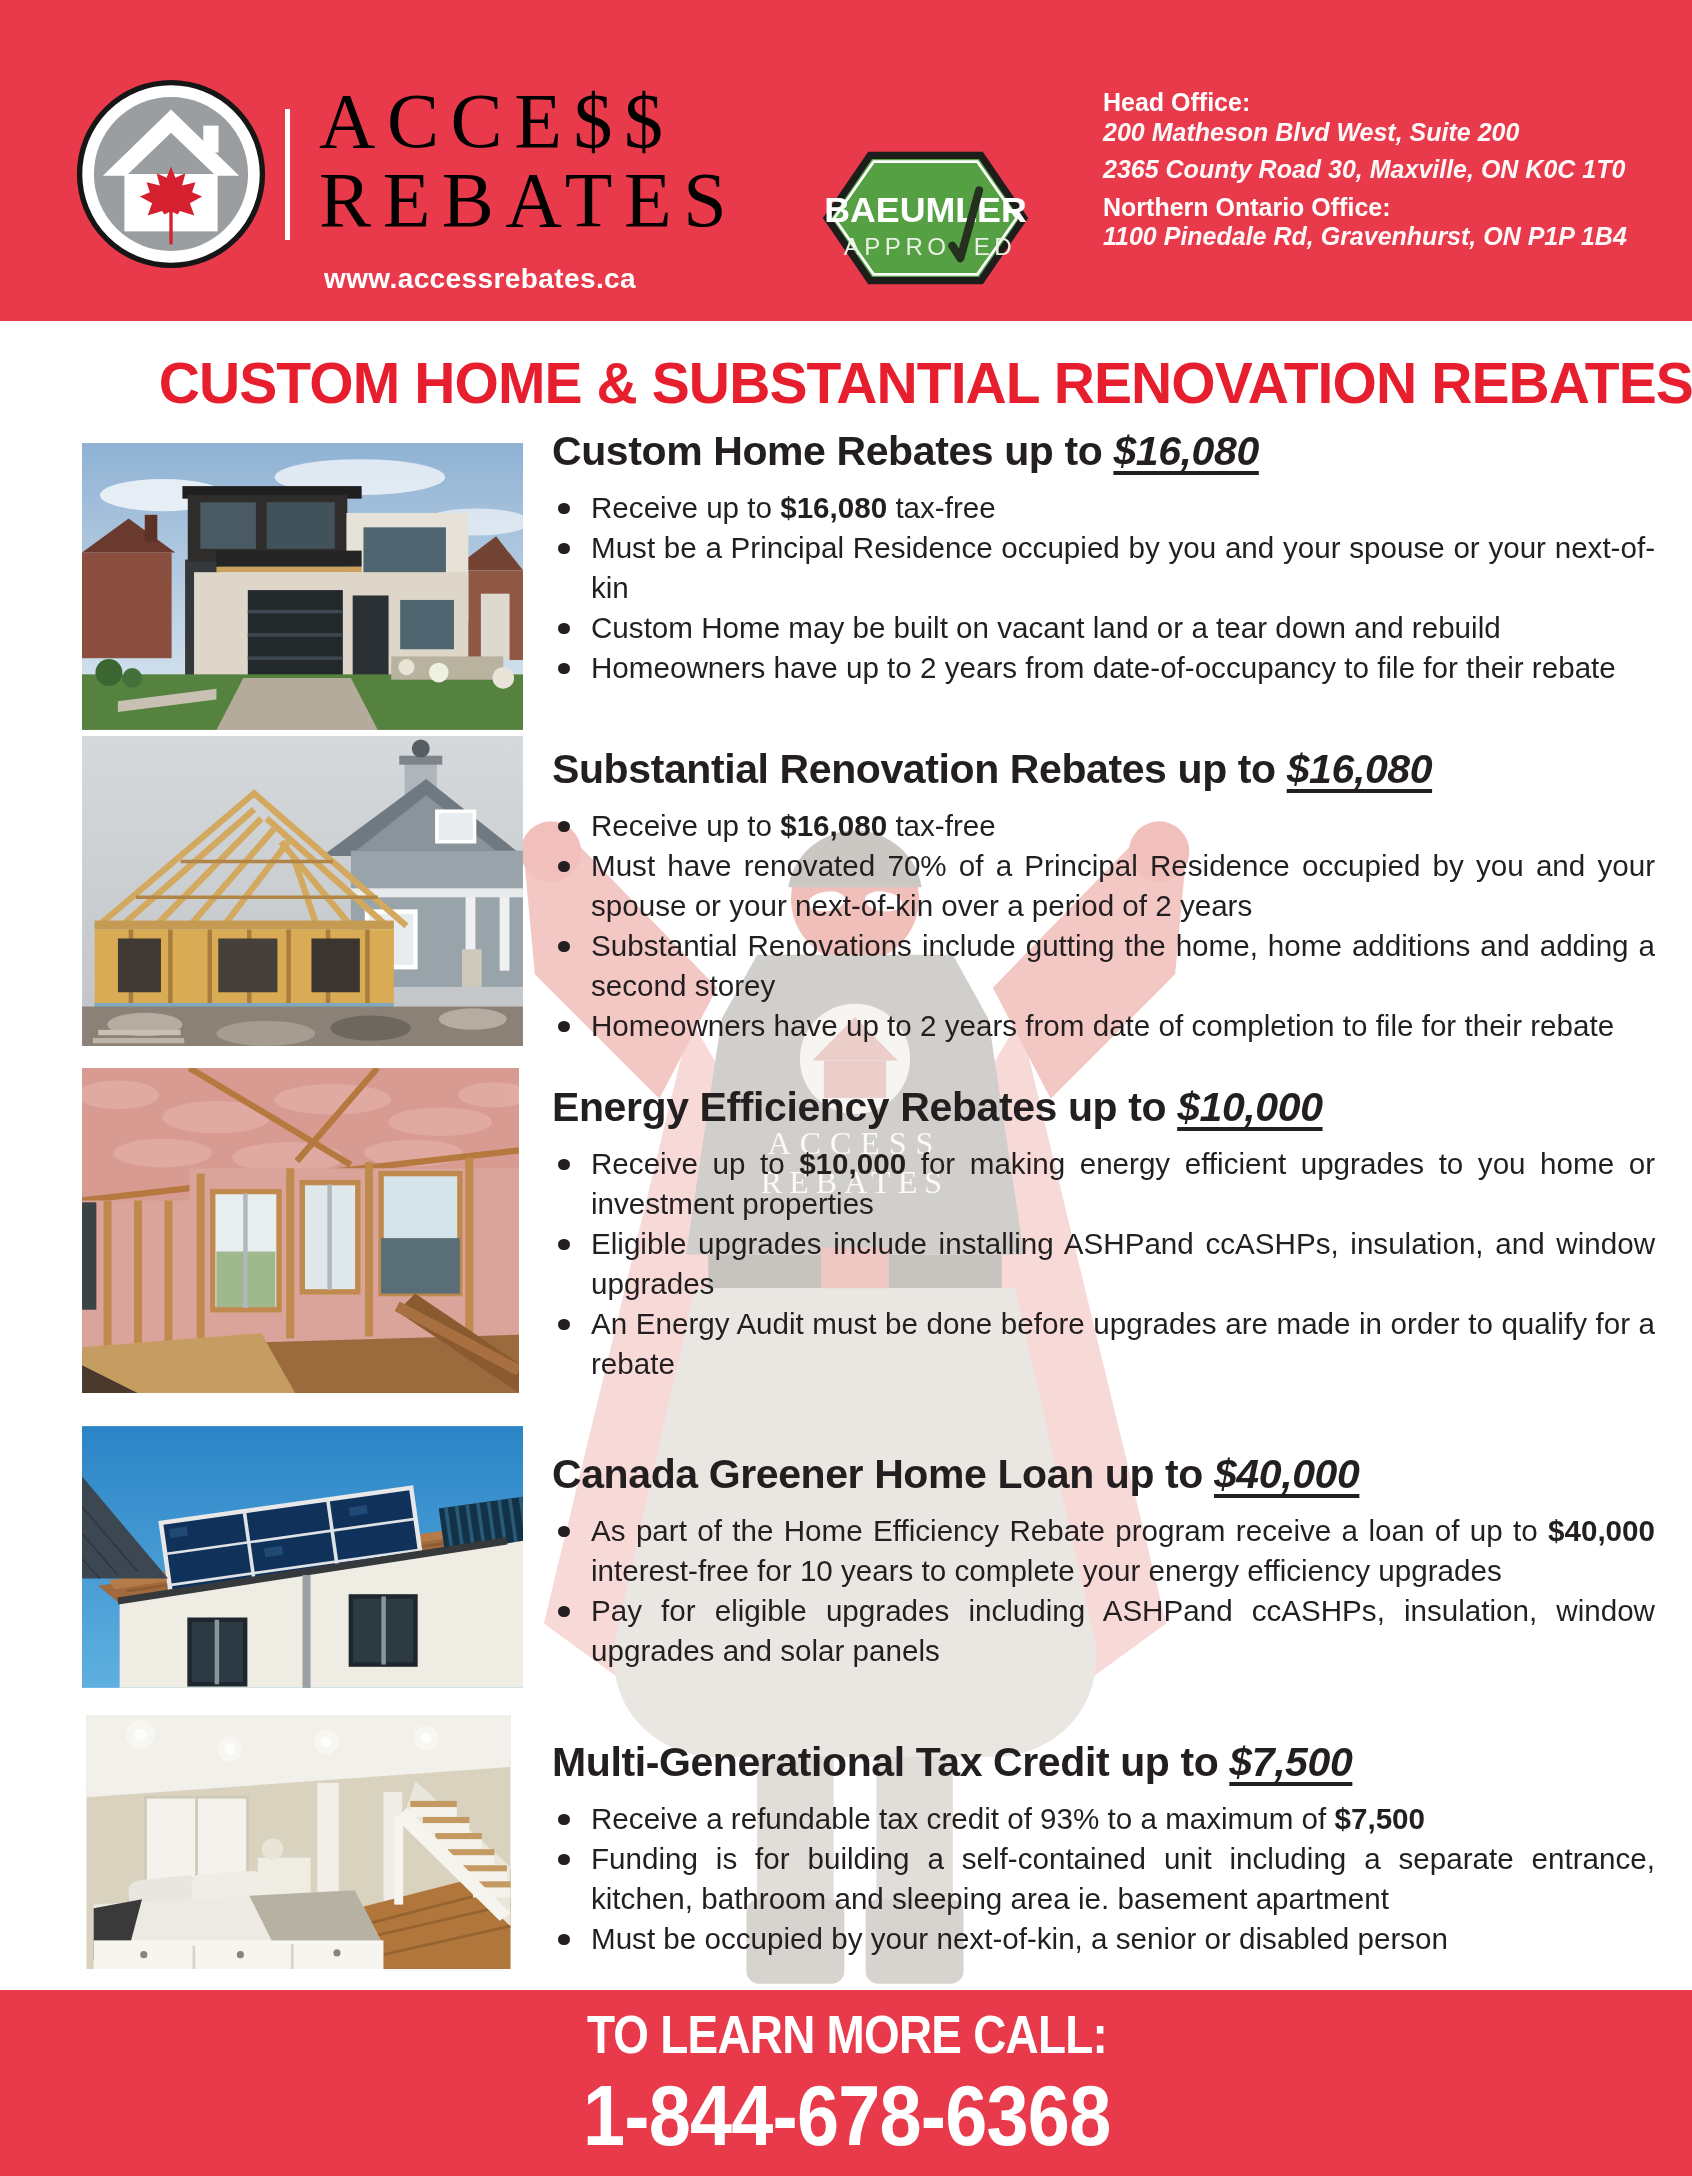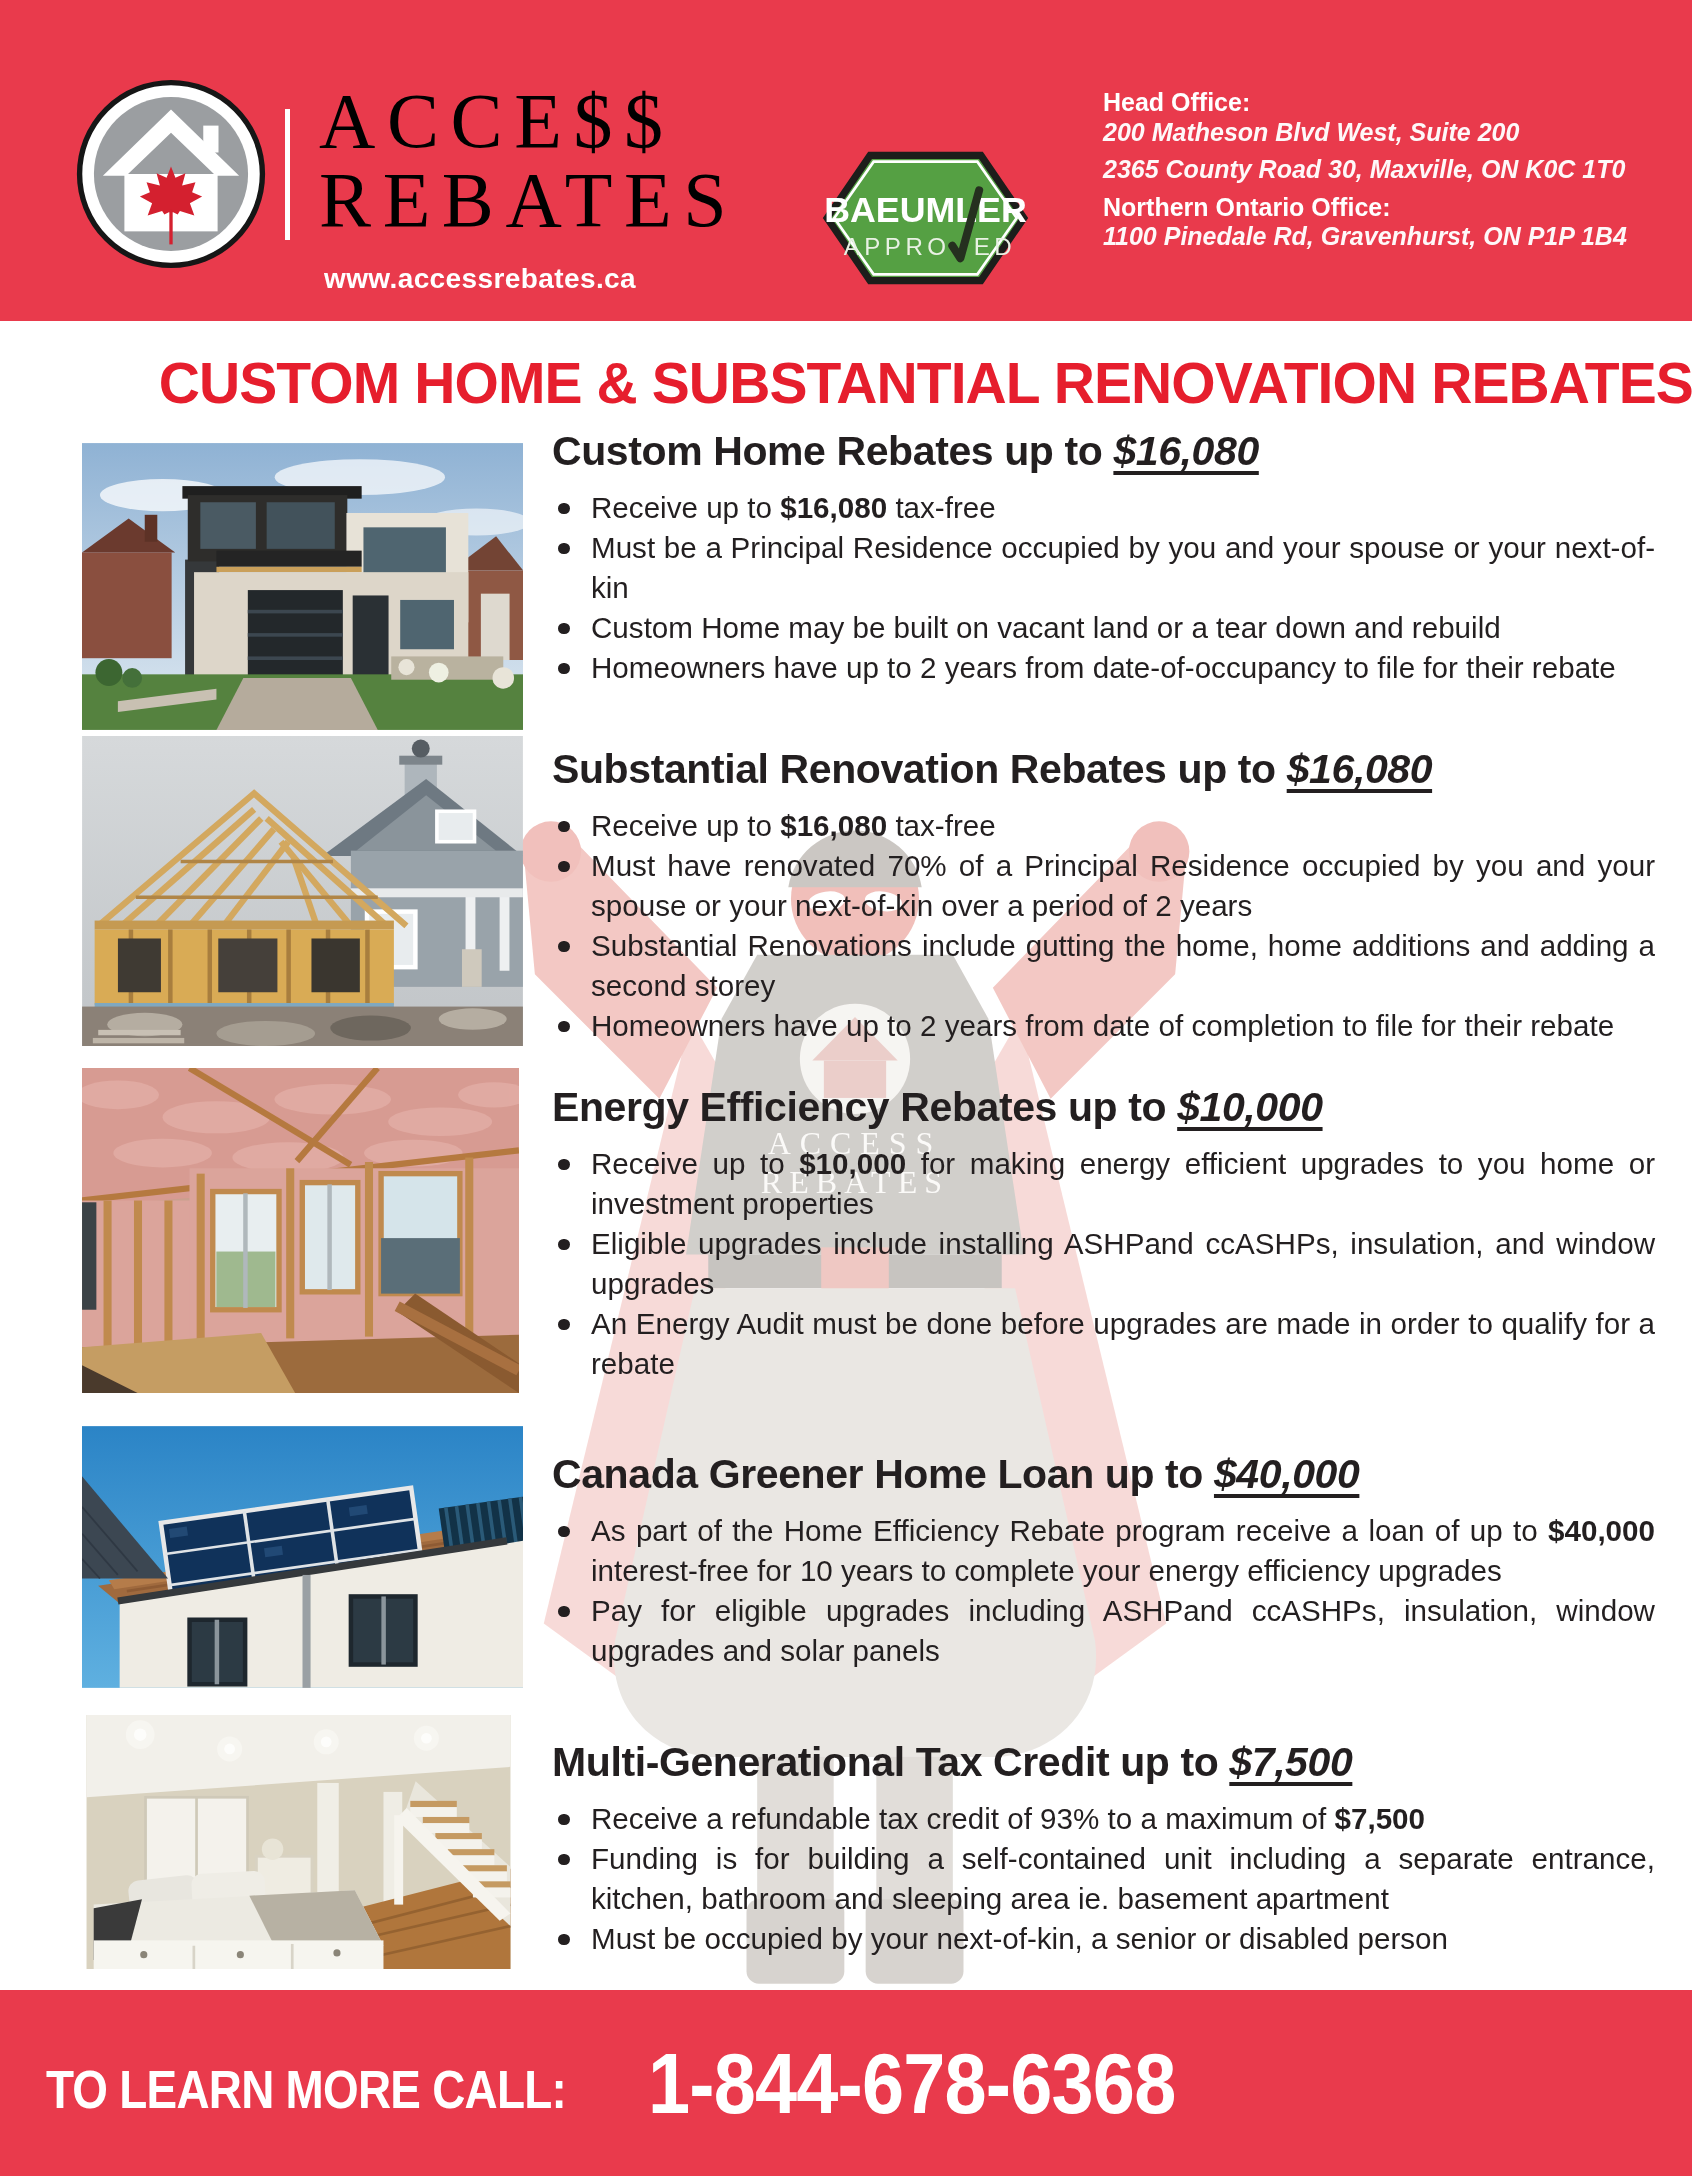--- a/index.html
+++ b/index.html
@@ -27,21 +27,21 @@
   .photo svg{display:block;}
   .sec{position:absolute;left:537px;width:1103px;z-index:1;margin-left:15px;}
   .sec h2{margin:0 0 13.4px 0;font-size:41px;font-weight:700;letter-spacing:-0.4px;white-space:nowrap;}
   .amt{font-style:italic;text-decoration:underline;text-decoration-thickness:3.6px;text-underline-offset:6.3px;}
   .sec ul{margin:0;padding:0;list-style:none;font-size:29.6px;line-height:40px;}
   .sec li{position:relative;padding-left:39px;text-align:justify;}
   .sec li::before{content:"";position:absolute;left:6.3px;top:14.3px;width:11.6px;height:11.6px;border-radius:50%;background:var(--text_black,#231f20);}
   .sec .b{font-weight:700;}
   
   .footer{position:absolute;left:0;top:1990px;width:1693px;height:186px;background:var(--band_red,#e93a4c);
-          display:flex;align-items:center;z-index:1;}
+          display:flex;flex-direction:column;align-items:center;z-index:1;}
   .call-label{margin-top:12.5px;color:#fff;font-weight:700;font-size:54px;letter-spacing:-0.9px;transform:scaleX(.85);transform-origin:center;}
   .phone{margin-top:1.8px;color:#fff;font-weight:700;font-size:86px;letter-spacing:-0.9px;transform:scaleX(.88);transform-origin:center;}
 </style>
 </head>
 <body>
 
 <div class="page">
 
   <header class="topbar">
     <div class="logo">

